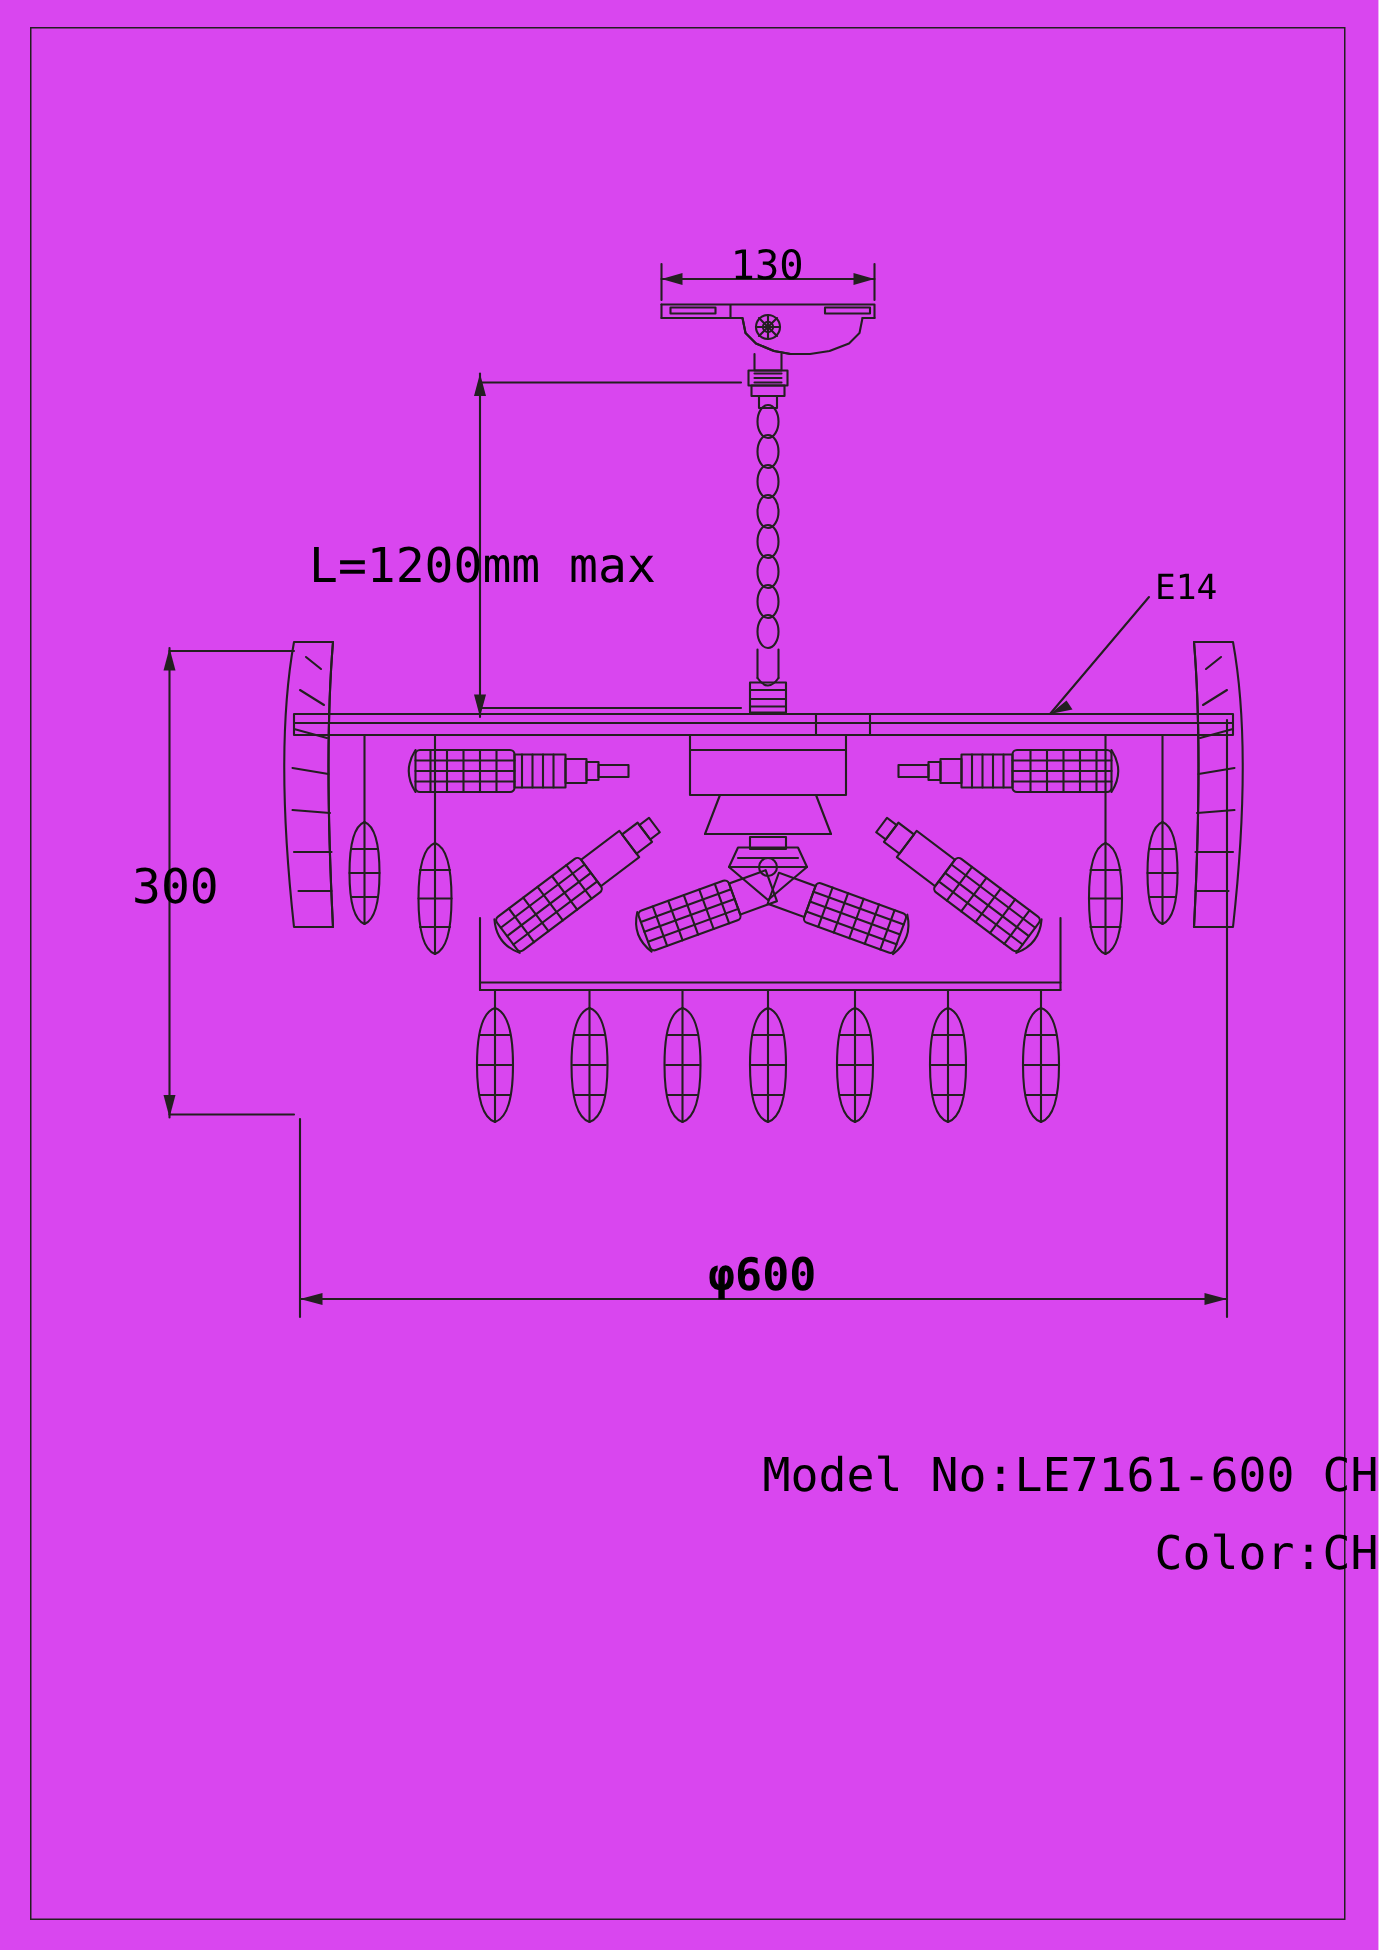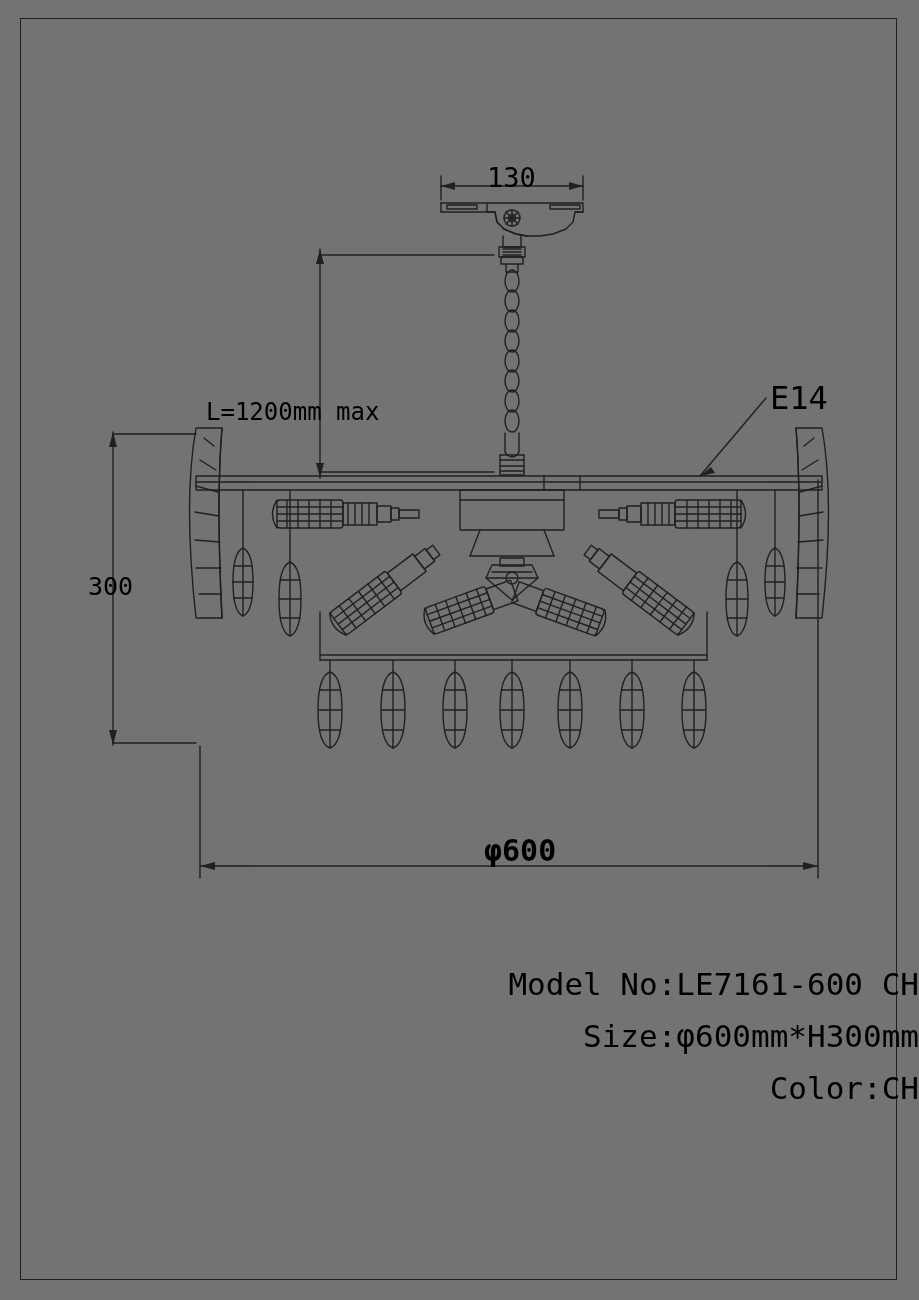--- a/index.html
+++ b/index.html
@@ -7,21 +7,21 @@
     padding: 0;
     background: #ffffff;
   }
   body {
     font-family: "DejaVu Sans Mono", monospace;
   }
   #page {
     position: relative;
     width: 919px;
     height: 1300px;
-    background: #737373;
+    background: #d946ef;
     overflow: hidden;
   }
   .frame {
     position: absolute;
     left: 20px;
     top: 18px;
     width: 877px;
     height: 1262px;
     border: 1px solid #231f20;
     box-sizing: border-box;
@@ -51,24 +51,24 @@
   .spec .line2 { text-indent: -8px; }
   .spec .line3 { text-indent: 30px; }
   .spec .line4 { text-indent: -6px; padding-left: 47px; }
   .lbl {
     position: absolute;
     font-family: "DejaVu Sans Mono", monospace;
     color: #000000;
     white-space: pre;
   }
   .lbl-130   { left: 487px; top: 162px; font-size: 27px; }
-  .lbl-L     { left: 206px; top: 358px; font-size: 24px; margin-top: 40px; }
-  .lbl-E14   { left: 770px; top: 379px; font-size: 32px; }
-  .lbl-300   { left: 88px;  top: 572px; font-size: 25px; }
-  .lbl-d600  { left: 472px; top: 833px; font-size: 30px; font-weight: bold; margin-left: 12px; }
+  .lbl-L     { left: 206px; top: 358px; font-size: 32px; }
+  .lbl-E14   { left: 770px; top: 379px; font-size: 23px; }
+  .lbl-300   { left: 88px;  top: 572px; font-size: 32px; }
+  .lbl-d600  { left: 472px; top: 833px; font-size: 30px; font-weight: bold; }
 </style>
 </head>
 <body>
 
 <div id="page">
 
   <div class="frame"></div>
 
   <svg class="drawing" viewBox="0 0 919 1300" xmlns="http://www.w3.org/2000/svg">
     <g fill="none" stroke="#231f20" stroke-width="1.4" stroke-linecap="round" stroke-linejoin="round">
@@ -400,17 +400,16 @@
   </svg>
 
   <div class="lbl lbl-130">130</div>
   <div class="lbl lbl-L">L=1200mm max</div>
   <div class="lbl lbl-E14">E14</div>
   <div class="lbl lbl-300">300</div>
   <div class="lbl lbl-d600">φ600</div>
 
   <div class="spec">
     <div class="line1">Model No:LE7161-600 CH</div>
-    <div class="line3">Size:φ600mm*H300mm</div>
     <div class="line4">Color:CH</div>
   </div>
 
 </div>
 
 </body></html>

